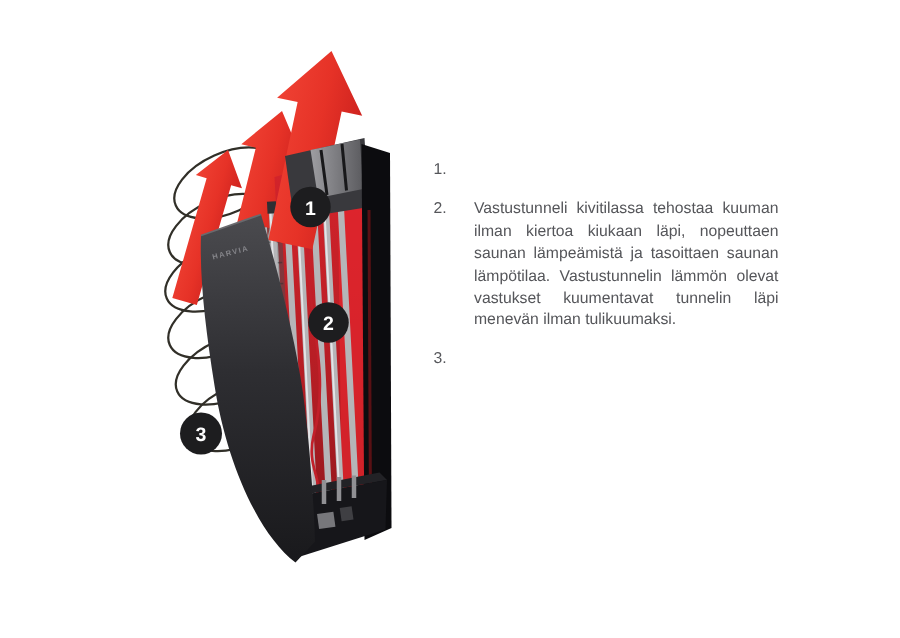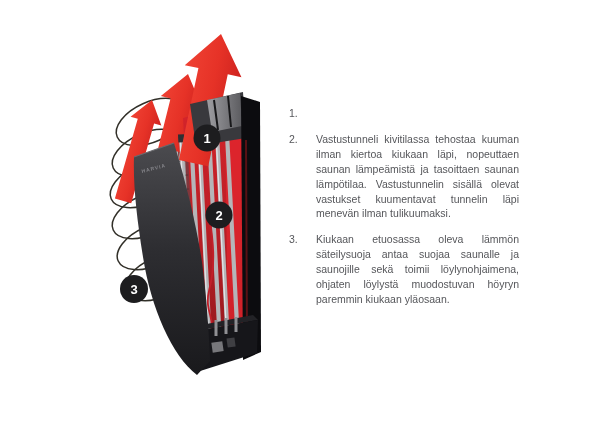--- a/index.html
+++ b/index.html
@@ -139,21 +139,20 @@
       <text class="marker-num" x="134" y="294">3</text>
     </g>
   </svg>
 
   <div class="text-col">
     <div class="item">
       <div class="num">1.</div>
     </div>
     <div class="item">
       <div class="num">2.</div>
-      <div class="body">Vastustunneli kivitilassa tehostaa kuuman ilman kiertoa kiukaan läpi, nopeuttaen saunan lämpeämistä ja tasoittaen saunan lämpötilaa. Vastustunnelin sisällä olevat vastukset kuumentavat tunnelin läpi menevän ilman tulikuumaksi.</div>
+      <div class="body">Vastustunneli kivitilassa tehostaa kuuman ilman kiertoa kiukaan läpi, nopeuttaen saunan lämpeämistä ja tasoittaen saunan lämpötilaa. Vastustunnelin lämmön olevat vastukset kuumentavat tunnelin läpi menevän ilman tulikuumaksi.</div>
     </div>
     <div class="item">
       <div class="num">3.</div>
-      <div class="body">Kiukaan etuosassa oleva lämmön säteilysuoja antaa suojaa saunalle ja saunojille sekä toimii löylynohjaimena, ohjaten löylystä muodostuvan höyryn paremmin kiukaan yläosaan.</div>
     </div>
   </div>
 
 </div>
 
 </body></html>

